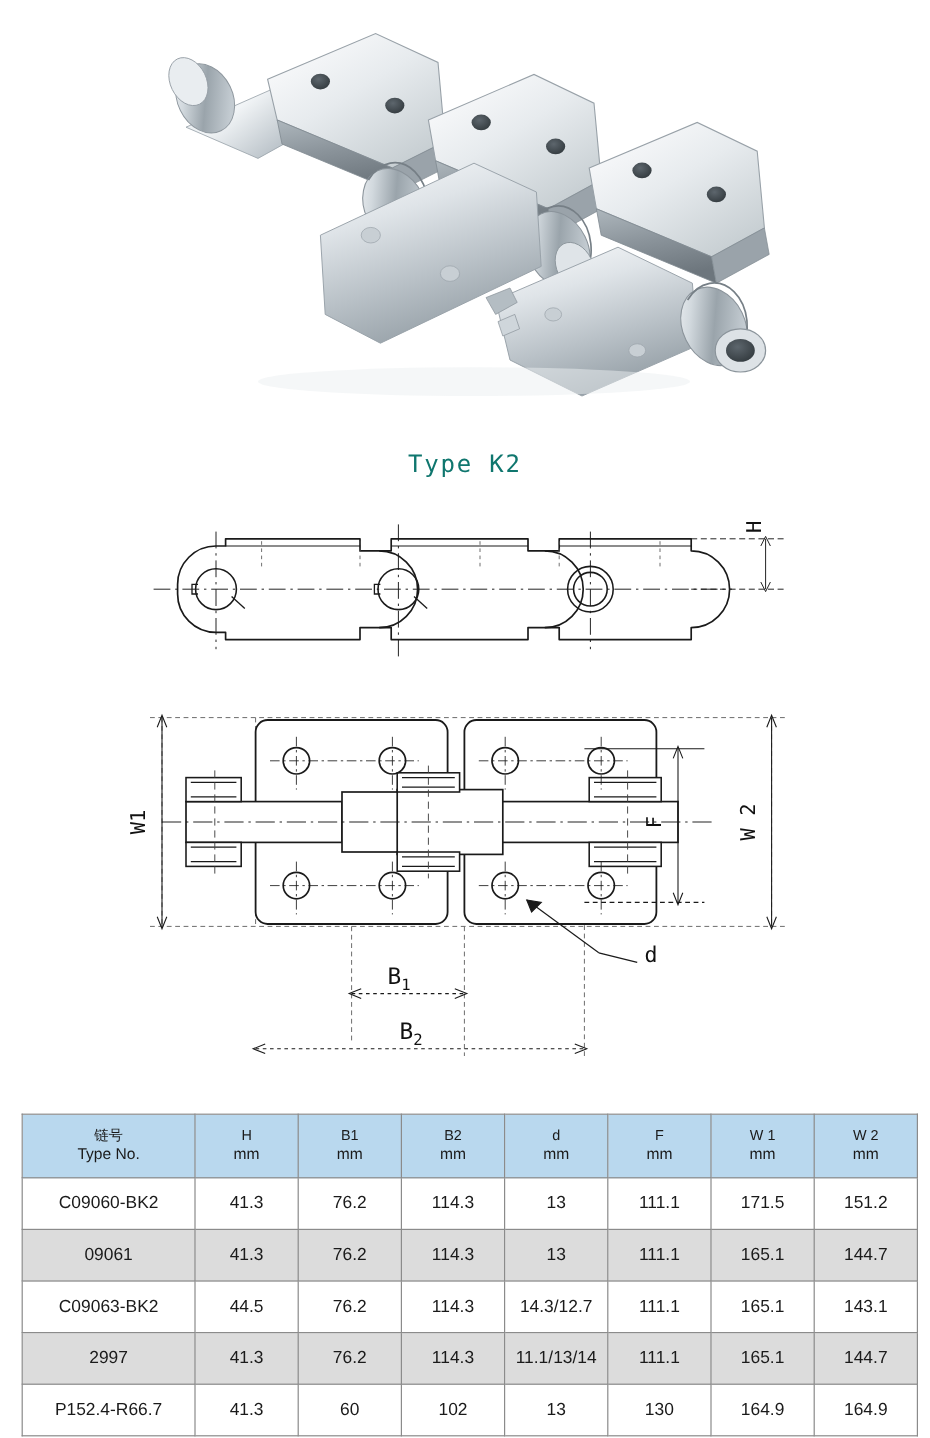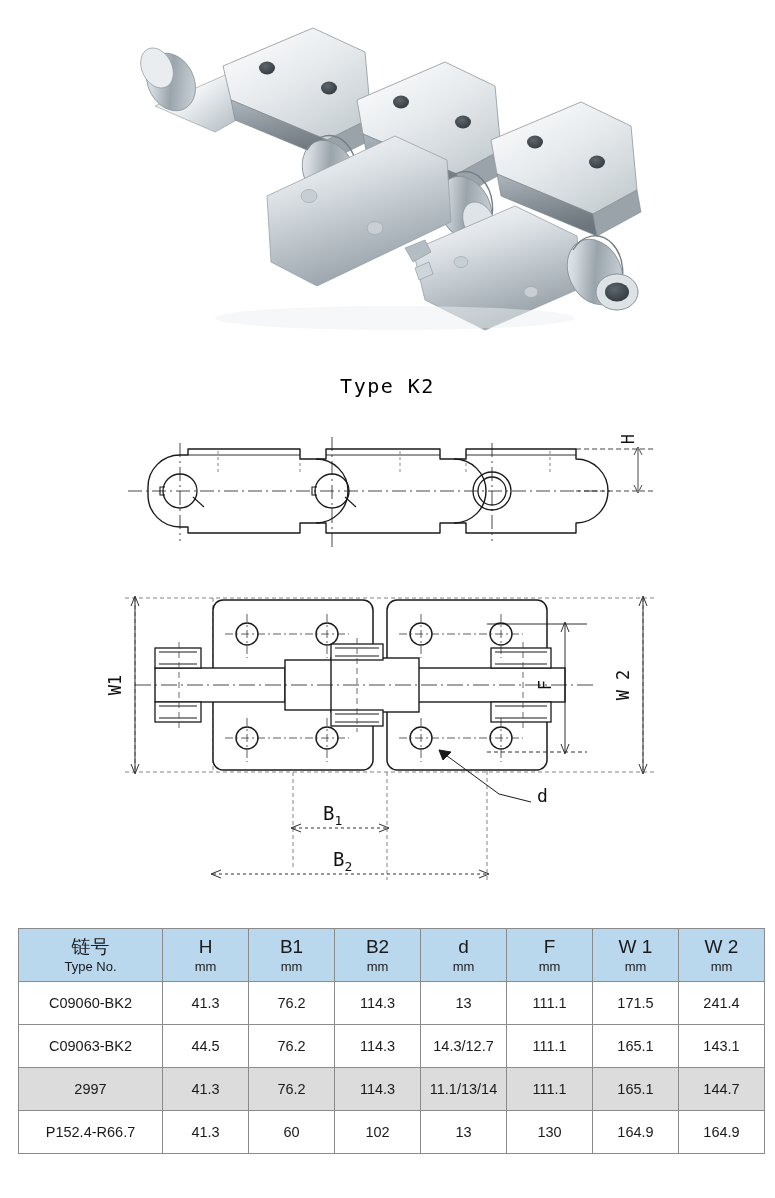--- a/index.html
+++ b/index.html
@@ -10,21 +10,21 @@
   }
   .page{position:relative;width:775px;height:1198px;}
 
   
   .photo-wrap{position:absolute;left:95px;top:0px;width:625px;height:340px;}
   .photo-wrap svg{display:block;width:100%;height:100%;}
 
   
   .type-label{
     position:absolute;left:0;top:374px;width:775px;text-align:center;
-    font-size:20px;letter-spacing:1.5px;color:#000000;
+    font-size:20px;letter-spacing:1.5px;color:#0f766e;
     font-family:"DejaVu Sans Mono","Liberation Mono",monospace;
   }
 
   
   .drawing{position:absolute;}
   .drawing svg{display:block;}
   #side-view{left:110px;top:425px;width:560px;height:155px;}
   #top-view{left:95px;top:580px;width:590px;height:310px;}
 
   
@@ -36,21 +36,21 @@
   table.spec th, table.spec td{
     border:1px solid #8b8b8b;
     text-align:center;vertical-align:middle;
     font-size:14.5px;color:#1a1a1a;
     padding:0;
   }
   table.spec thead th{
     background:#b9d8ee;
     height:52px;line-height:1.25;font-weight:normal;
   }
-  table.spec thead th .l1{display:block;font-size:19px;}
+  table.spec thead th .l1{display:block;font-size:12px;}
   table.spec thead th .l2{display:block;font-size:13px;}
   table.spec tbody td{height:42px;background:#ffffff;}
   table.spec tbody tr.alt td{background:#dcdcdc;}
   .c0{width:143px;}
   .cn{width:85px;}
 </style>
 </head>
 <body>
 
 <div class="page">
@@ -390,21 +390,31 @@
       </thead>
       <tbody>
         <tr>
           <td>C09060-BK2</td>
           <td>41.3</td>
           <td>76.2</td>
           <td>114.3</td>
           <td>13</td>
           <td>111.1</td>
           <td>171.5</td>
-          <td>241.4</td>
+          <td>151.2</td>
+        </tr>
+        <tr class="alt">
+          <td>09061</td>
+          <td>41.3</td>
+          <td>76.2</td>
+          <td>114.3</td>
+          <td>13</td>
+          <td>111.1</td>
+          <td>165.1</td>
+          <td>144.7</td>
         </tr>
         <tr>
           <td>C09063-BK2</td>
           <td>44.5</td>
           <td>76.2</td>
           <td>114.3</td>
           <td>14.3/12.7</td>
           <td>111.1</td>
           <td>165.1</td>
           <td>143.1</td>

